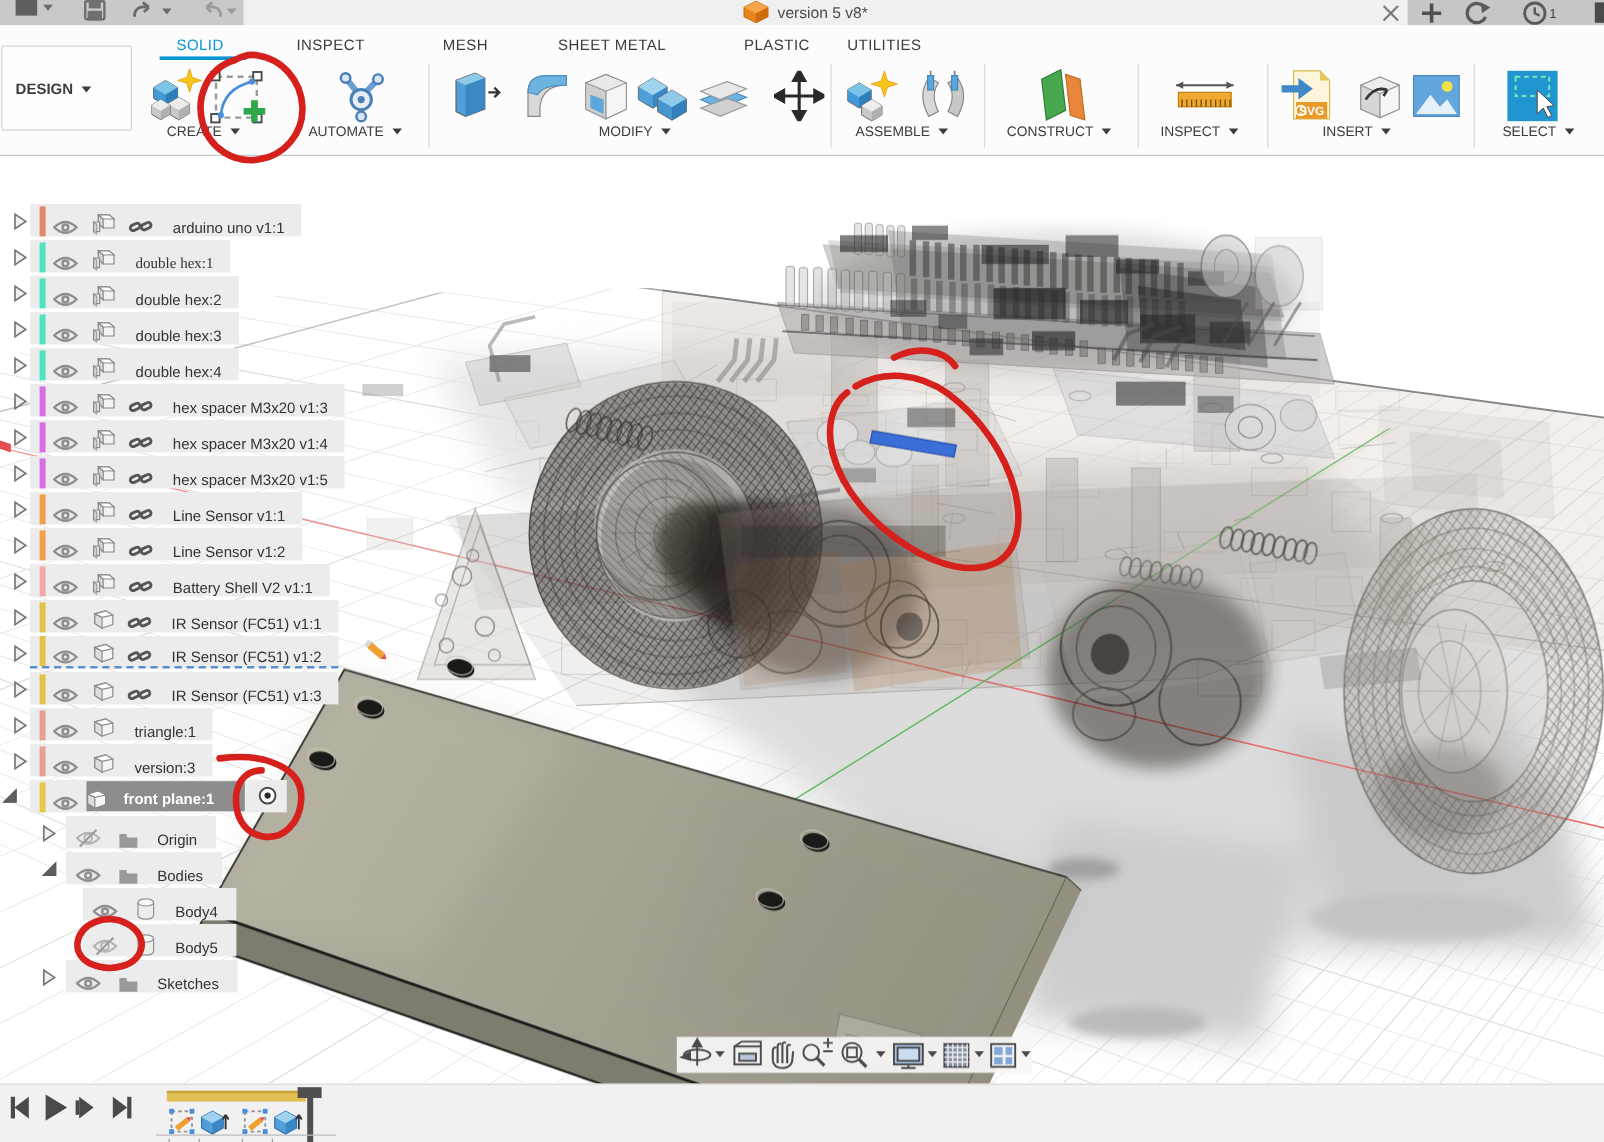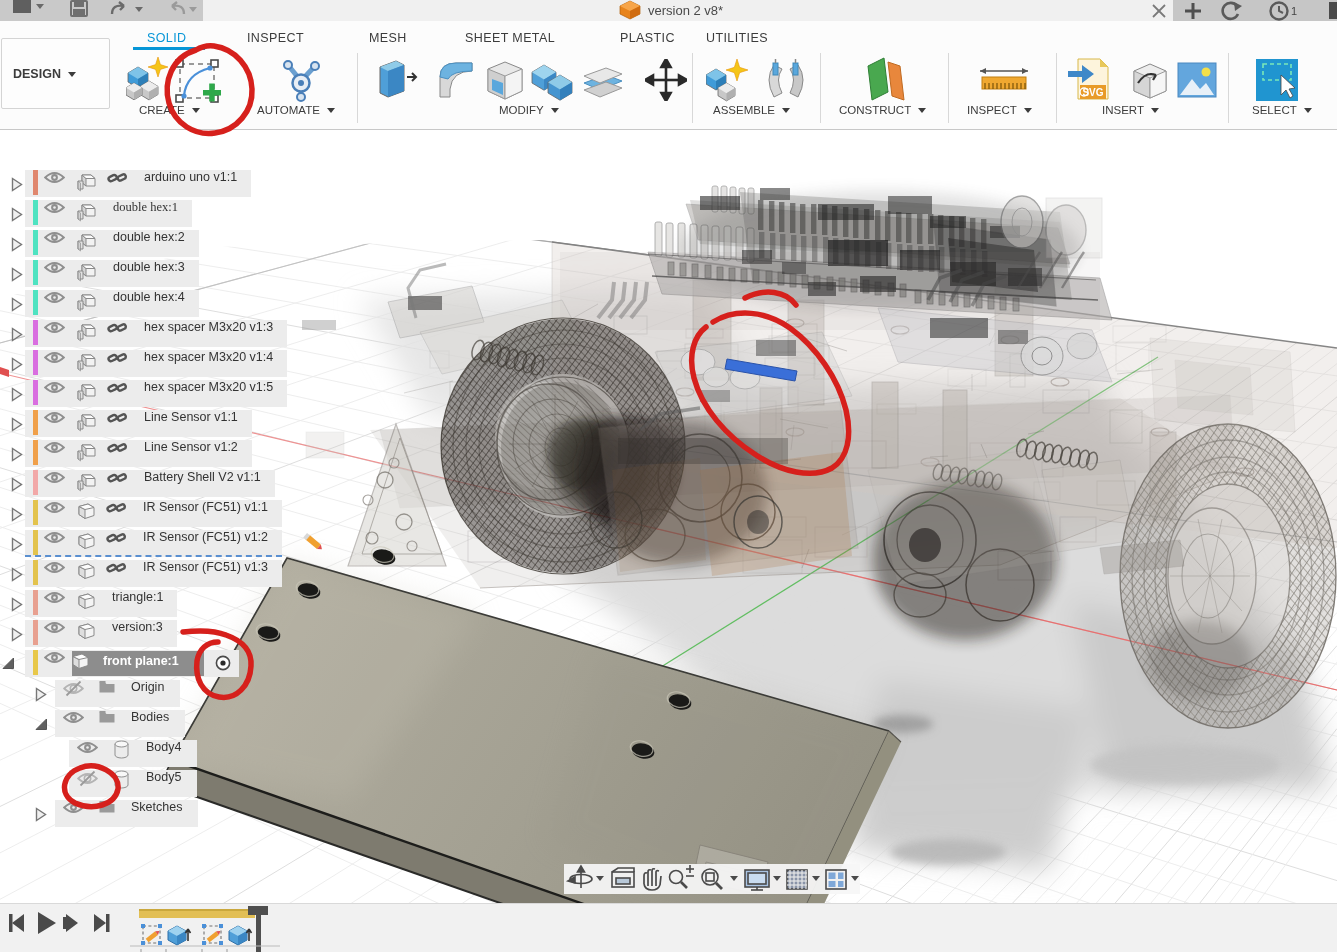--- a/index.html
+++ b/index.html
@@ -9,21 +9,21 @@
 #topbar{position:absolute;left:0;top:0;width:1337px;height:21px;background:#f0f0f0}
 #topbar-left{position:absolute;left:0;top:0;width:203px;height:21px;background:#c9c9c9}
 #tabgray{position:absolute;left:1173px;top:0;width:164px;height:27px;background:#c6c6c6}
 .ttl{position:absolute;top:3px;font-size:13px;color:#4a4a4a}
 #toolbar{position:absolute;left:0;top:21px;width:1337px;height:109px;background:#fcfcfc;border-bottom:1px solid #c8c8c8}
 .tab{position:absolute;top:10px;font-size:12.5px;color:#3c3c3c;letter-spacing:0.4px}
 .tlabel{position:absolute;top:83px;font-size:11.5px;color:#3c3c3c;white-space:nowrap}
 .tdiv{position:absolute;top:32px;width:1px;height:70px;background:#d8d8d8}
 .caret{display:inline-block;width:0;height:0;border-left:4px solid transparent;border-right:4px solid transparent;border-top:5px solid #3c3c3c;margin-left:4px;vertical-align:middle}
 #designbox{position:absolute;left:1px;top:17px;width:109px;height:71px;background:#fdfdfd;border:1px solid #d4d4d4;border-radius:2px}
-.brow{position:absolute;height:27px;background:#ececec;display:flex;align-items:flex-start;font-size:12.5px;color:#333}
+.brow{position:absolute;height:27px;background:#ececec;display:flex;align-items:flex-end;font-size:12.5px;color:#333}
 #bheader{position:absolute;left:0;top:136px;width:341px;height:27px;background:#f5f5f5;border:1px solid #cfcfcf;border-left:none}
 #cheader{position:absolute;left:0;top:865px;width:341px;height:29px;background:#f5f5f5;border:1px solid #cfcfcf;border-left:none}
 .hdrtxt{position:absolute;left:2px;top:6px;font-size:12.5px;color:#555;letter-spacing:0.3px}
 #timeline{position:absolute;left:0;top:903px;width:1337px;height:49px;background:#f1f1f1;border-top:1px solid #d9d9d9}
 #navbar{position:absolute;left:564px;top:864px;width:296px;height:30px;background:rgba(246,246,246,0.93);display:flex;align-items:center}
 </style>
 </head>
 <body>
 <div id="app">
   <svg id="viewport" class="abs" style="left:0;top:130px" width="1337" height="822" viewBox="0 130 1337 822">
@@ -559,21 +559,21 @@
           <rect x="71" y="1" width="16" height="15" rx="1"></rect>
           <rect x="75" y="1" width="8" height="5" fill="#6f6f6f"></rect>
           <rect x="74" y="10" width="10" height="6" fill="#6f6f6f"></rect>
         </g>
         <path d="M112,14 Q112,4 124,6 M124,6 L119,2 M124,6 L120,10" fill="none" stroke="#6a6a6a" stroke-width="2.4"></path>
         <polygon points="135,7 143,7 139,12" fill="#6a6a6a"></polygon>
         <path d="M184,14 Q184,4 172,6 M172,6 L177,2 M172,6 L176,10" fill="none" stroke="#9a9a9a" stroke-width="2.4"></path>
         <polygon points="189,7 197,7 193,12" fill="#9a9a9a"></polygon>
       </svg></div>
   <div id="tabgray"></div>
-  <div class="ttl" style="left:648px">version 2 v8*</div>
+  <div class="ttl" style="left:648px">version 5 v8*</div>
   <svg class="abs" style="left:610px;top:0" width="727" height="27" viewBox="0 0 727 27">
       <g transform="translate(10,1)">
         <polygon points="0,5 10,0 20,5 20,13 10,18 0,13" fill="#e8841c" stroke="#b05e08" stroke-width="0.7"></polygon>
         <polygon points="0,5 10,10 20,5 10,0" fill="#f7a549"></polygon>
         <polygon points="10,10 20,5 20,13 10,18" fill="#d06c10"></polygon>
       </g>
       <g stroke="#7a7a7a" stroke-width="1.8">
         <line x1="543" y1="5" x2="555" y2="17"></line>
         <line x1="555" y1="5" x2="543" y2="17"></line>
       </g>

